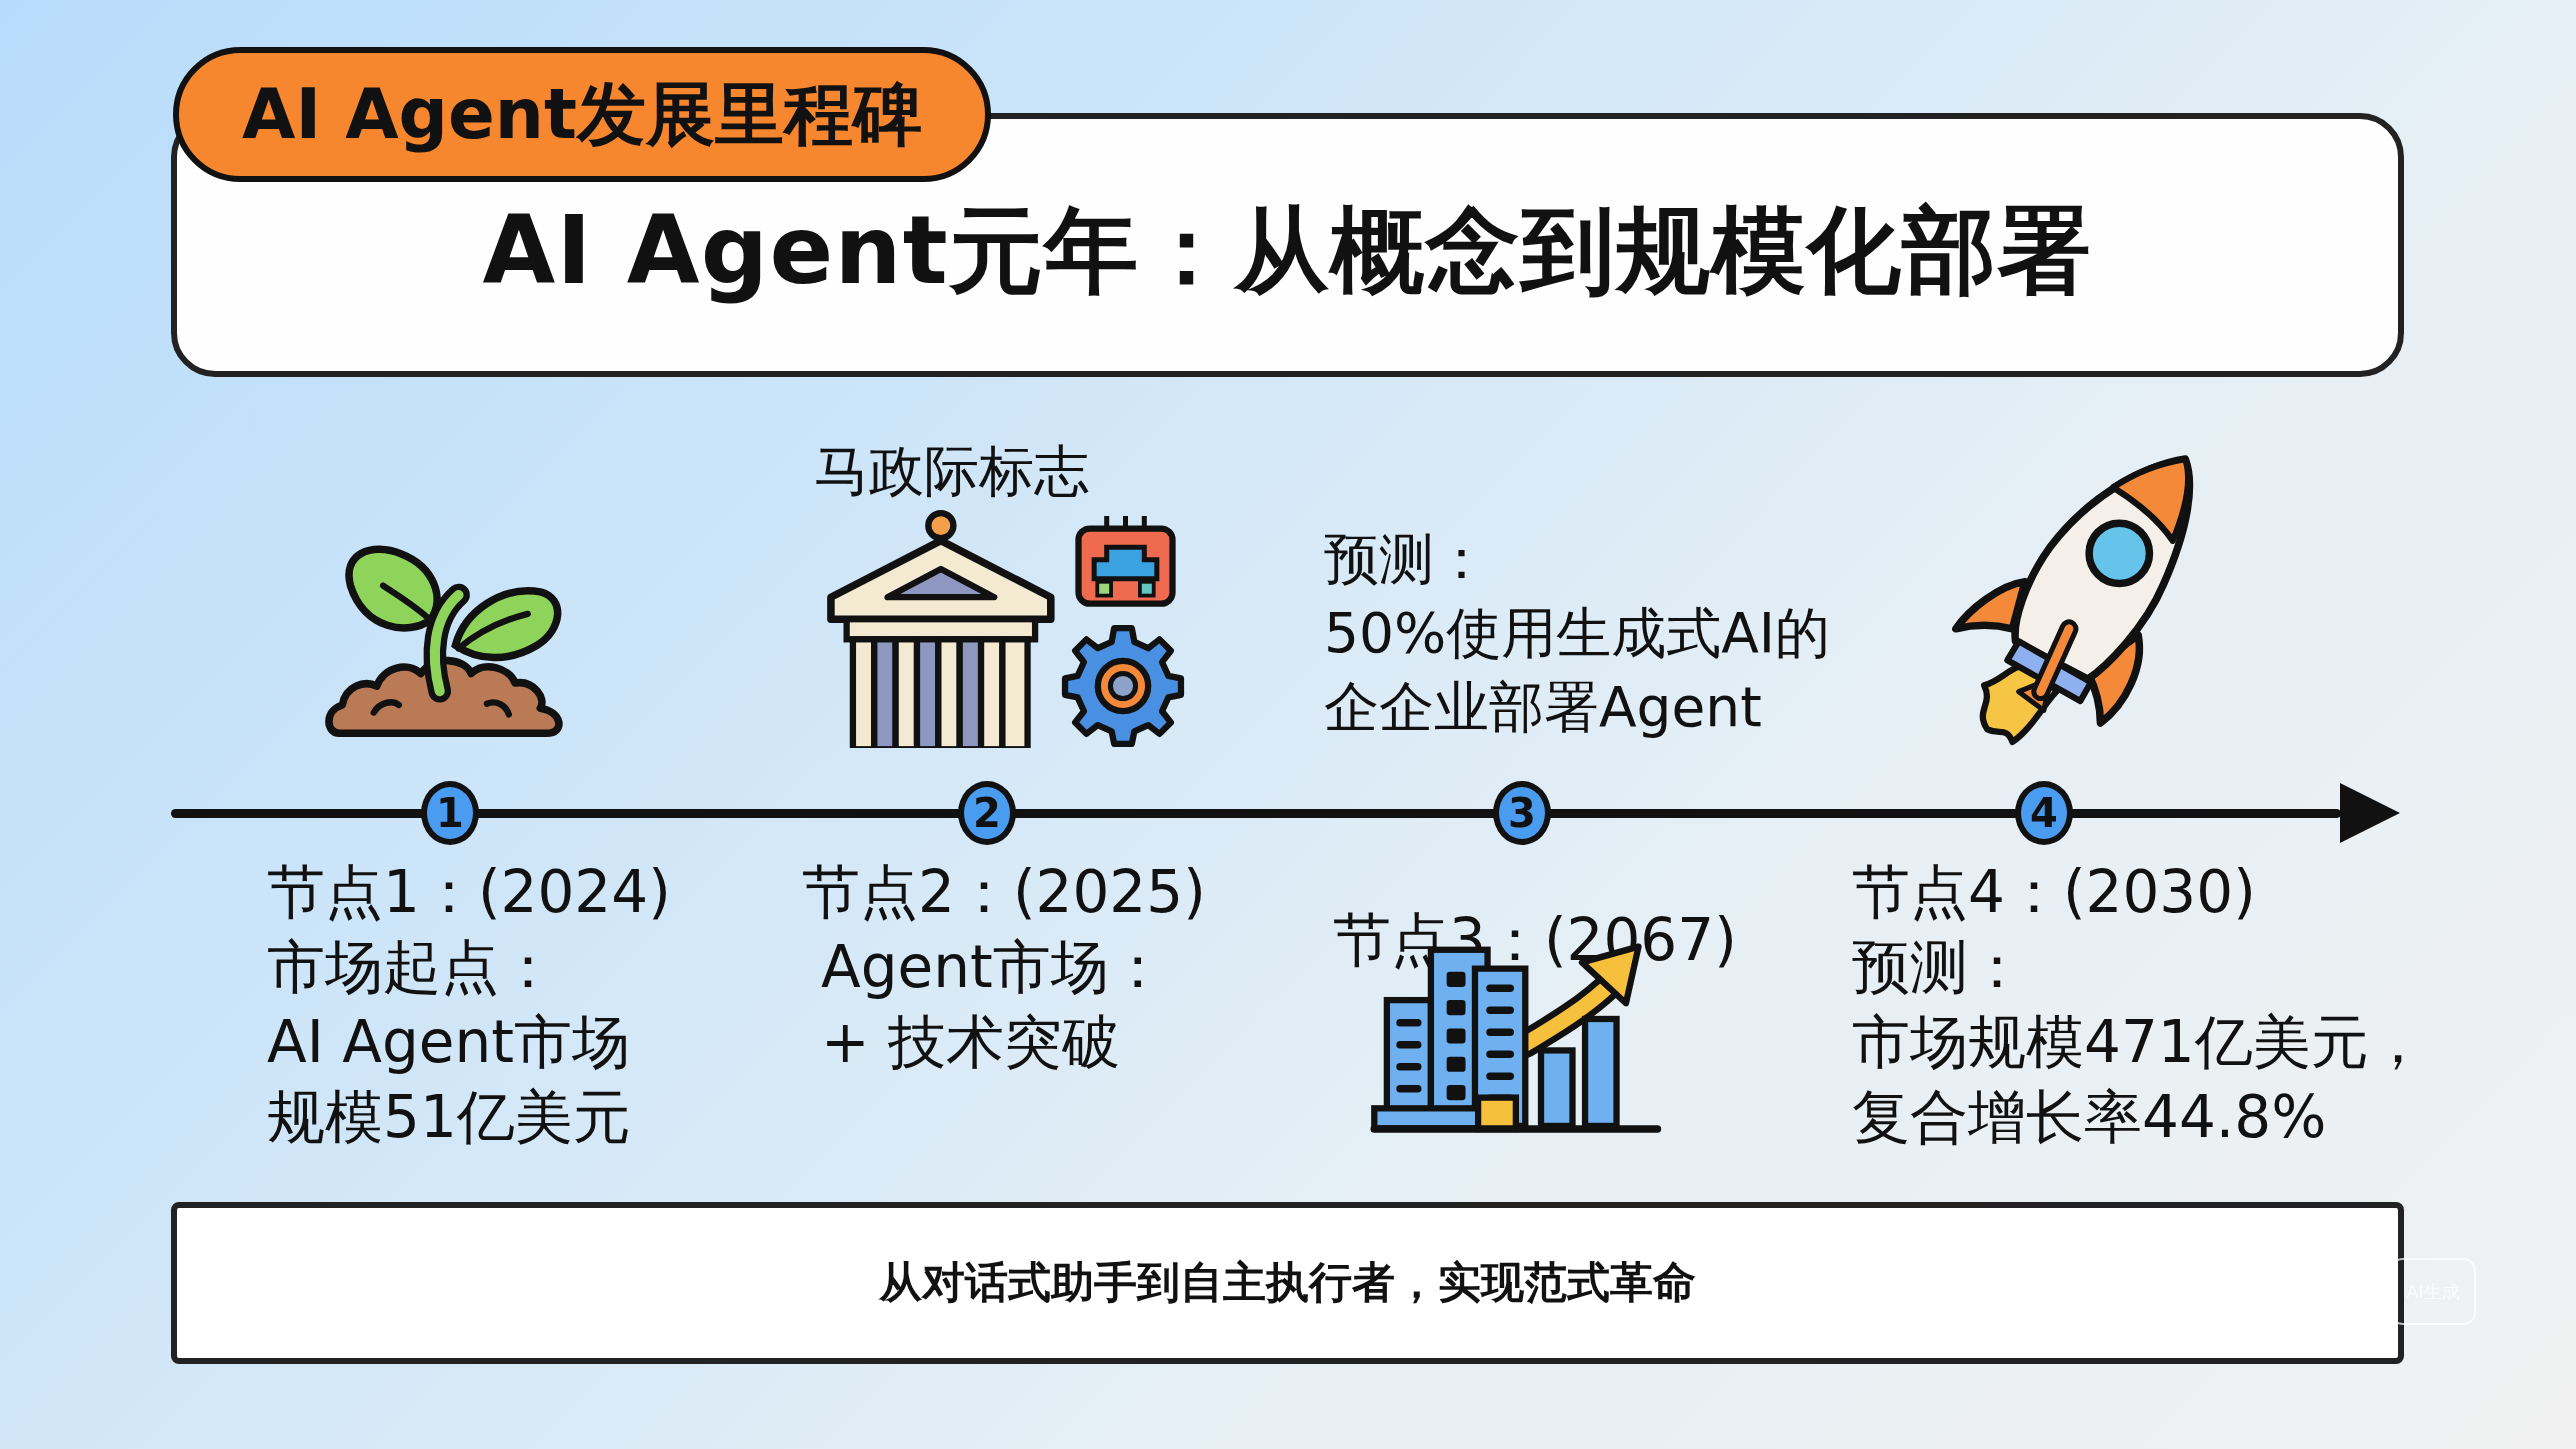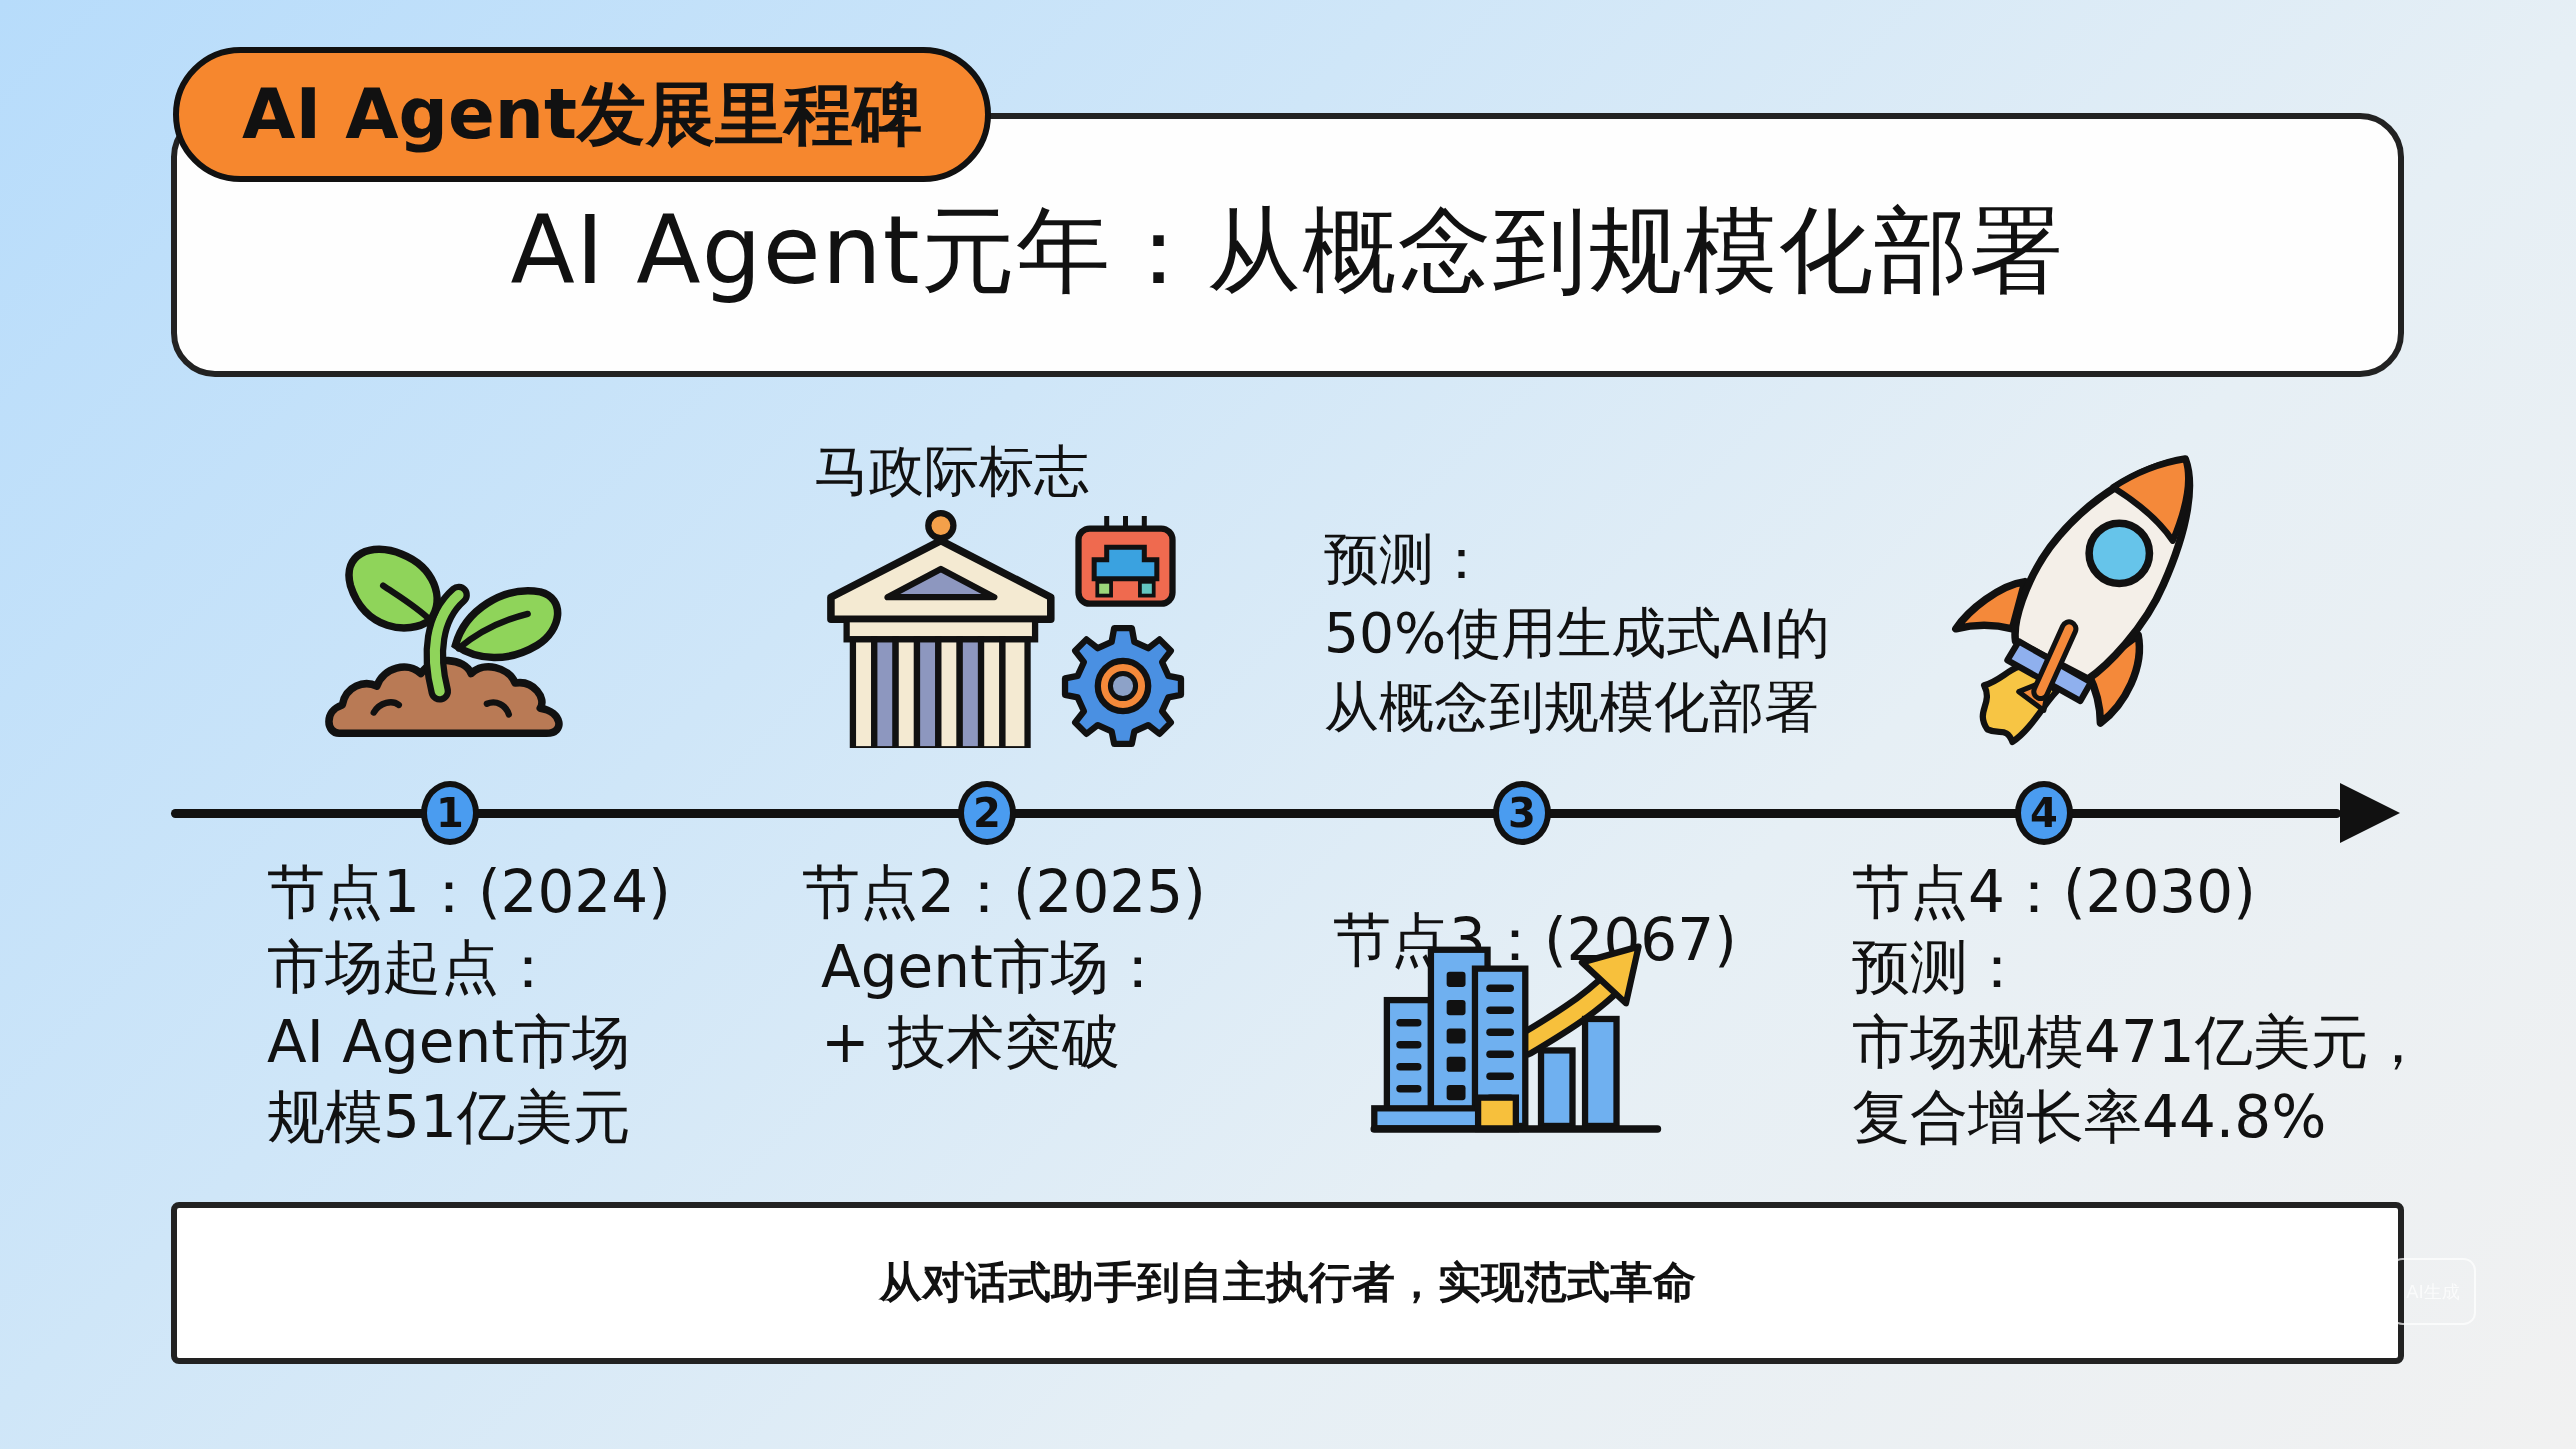--- a/index.html
+++ b/index.html
@@ -13,21 +13,21 @@
 
   
   .title-card {
     left: 171px; top: 113px; width: 2233px; height: 264px;
     background: #fefefe; border: 6.3px solid #222; border-radius: 44px;
     box-sizing: border-box;
   }
   .title-text {
     left: 171px; top: 113px; width: 2233px; height: 264px;
     display: flex; align-items: center; justify-content: center; padding-top: 12.6px; box-sizing: border-box;
-    font-size: 94px; font-weight: normal; letter-spacing: 1.3px;
+    font-size: 94px; font-weight: bold; letter-spacing: 1.3px;
   }
   .tag {
     left: 173px; top: 47px; width: 818px; height: 135px;
     background: #f6872e; border: 6.3px solid #111; border-radius: 69px;
     box-sizing: border-box;
     display: flex; align-items: center; justify-content: center;
     font-size: 69px; font-weight: bold;
   }
 
   
@@ -123,21 +123,21 @@
       <path d="M-14,-92 L14,-92 L18,-70 L40,-60 L58,-74 L76,-56 L62,-38 L72,-16 L92,-12 L92,14 L72,18 L62,40 L76,58 L58,76 L40,62 L18,72 L14,92 L-14,92 L-18,72 L-40,62 L-58,76 L-76,58 L-62,40 L-72,18 L-92,14 L-92,-12 L-72,-16 L-62,-38 L-76,-56 L-58,-74 L-40,-60 L-18,-70 Z" fill="#4a90e2" stroke="#111" stroke-width="10" stroke-linejoin="round"></path>
       <circle r="40" fill="#f4893a" stroke="#111" stroke-width="10"></circle>
       <circle r="20" fill="#8da2c8" stroke="#111" stroke-width="8"></circle>
     </g>
   </svg>
 </div>
 
 <div class="abs upper-label" style="left:1324px; top:522px;">
   <div>预测：</div>
   <div>50%使用生成式AI的</div>
-  <div>从概念到规模化部署</div>
+  <div>企企业部署Agent</div>
 </div>
 
 <div class="abs" style="left:1937px; top:440px; width:264px; height:321px;">
   <svg width="264" height="321" viewBox="0 0 420 510">
     <path d="M80,460 C60,430 90,420 75,390 C110,380 120,350 160,360 L190,400 C170,420 150,460 120,480 C110,455 100,470 80,460 Z" fill="#f7c544" stroke="#111" stroke-width="10" stroke-linejoin="round"></path>
     <path d="M130,400 L180,380 L170,430 Z" fill="#f4893a" stroke="#111" stroke-width="8" stroke-linejoin="round"></path>
     <path d="M140,225 C100,230 50,270 30,300 C70,290 100,295 120,300 Z" fill="#f4893a" stroke="#111" stroke-width="12" stroke-linejoin="round"></path>
     <path d="M320,310 C330,360 300,420 260,450 C260,420 250,390 240,370 Z" fill="#f4893a" stroke="#111" stroke-width="12" stroke-linejoin="round"></path>
     <path d="M395,30 C330,40 240,90 180,170 C140,225 120,290 125,320 L240,380 C270,360 330,300 360,230 C400,140 410,70 395,30 Z" fill="#f4efe8" stroke="#111" stroke-width="12" stroke-linejoin="round"></path>
     <path d="M395,30 C350,37 310,55 280,75 C320,100 355,130 375,160 C400,100 405,60 395,30 Z" fill="#f4893a" stroke="#111" stroke-width="10" stroke-linejoin="round"></path>

